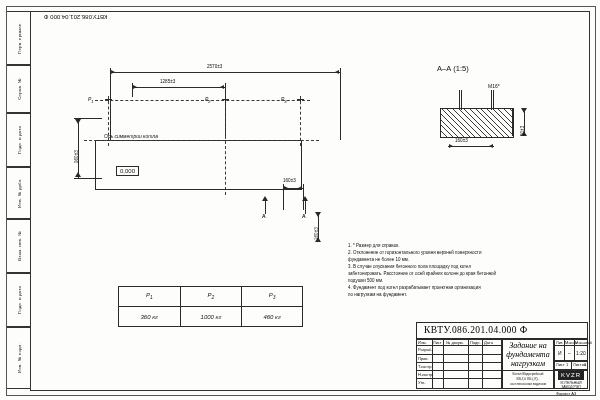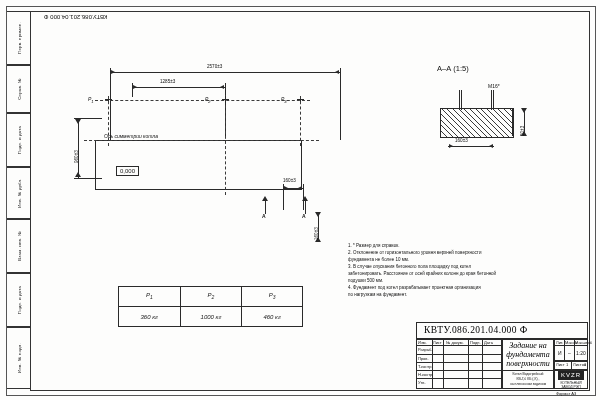--- a/index.html
+++ b/index.html
@@ -328,21 +328,21 @@
 
   <div class="tb-txt" style="left:418px;top:347px;">Разраб.</div>
   <div class="tb-txt" style="left:418px;top:355.5px;">Пров.</div>
   <div class="tb-txt" style="left:418px;top:363.5px;">Т.контр.</div>
   <div class="tb-txt" style="left:418px;top:371.5px;">Н.контр.</div>
   <div class="tb-txt" style="left:418px;top:379.5px;">Утв.</div>
 
   <div class="tb" style="left:502px;top:339px;width:52px;height:50px;"></div>
   <div class="title-main" style="left:502px;top:341px;width:52px;">Задание на</div>
   <div class="title-main" style="left:502px;top:350px;width:52px;">фундамента</div>
-  <div class="title-main" style="left:502px;top:359px;width:52px;">поверхности</div>
+  <div class="title-main" style="left:502px;top:359px;width:52px;">нагрузкам</div>
   <div class="line hl" style="left:502px;top:370px;width:52px;"></div>
   <div class="kvzr-sub" style="left:502px;top:372px;width:52px;">Котел Водогрейный</div>
   <div class="kvzr-sub" style="left:502px;top:377px;width:52px;">КВ-Г,б  КБ  (,К) ,</div>
   <div class="kvzr-sub" style="left:502px;top:382px;width:52px;">на пленочном  зодином</div>
 
   <div class="tb" style="left:554px;top:339px;width:34px;height:22px;"></div>
   <div class="line hl" style="left:554px;top:345px;width:34px;"></div>
   <div class="line vl" style="left:564px;top:339px;height:22px;"></div>
   <div class="line vl" style="left:574px;top:339px;height:22px;"></div>
   <div class="tb-txt" style="left:556px;top:340px;">Лит.</div>

